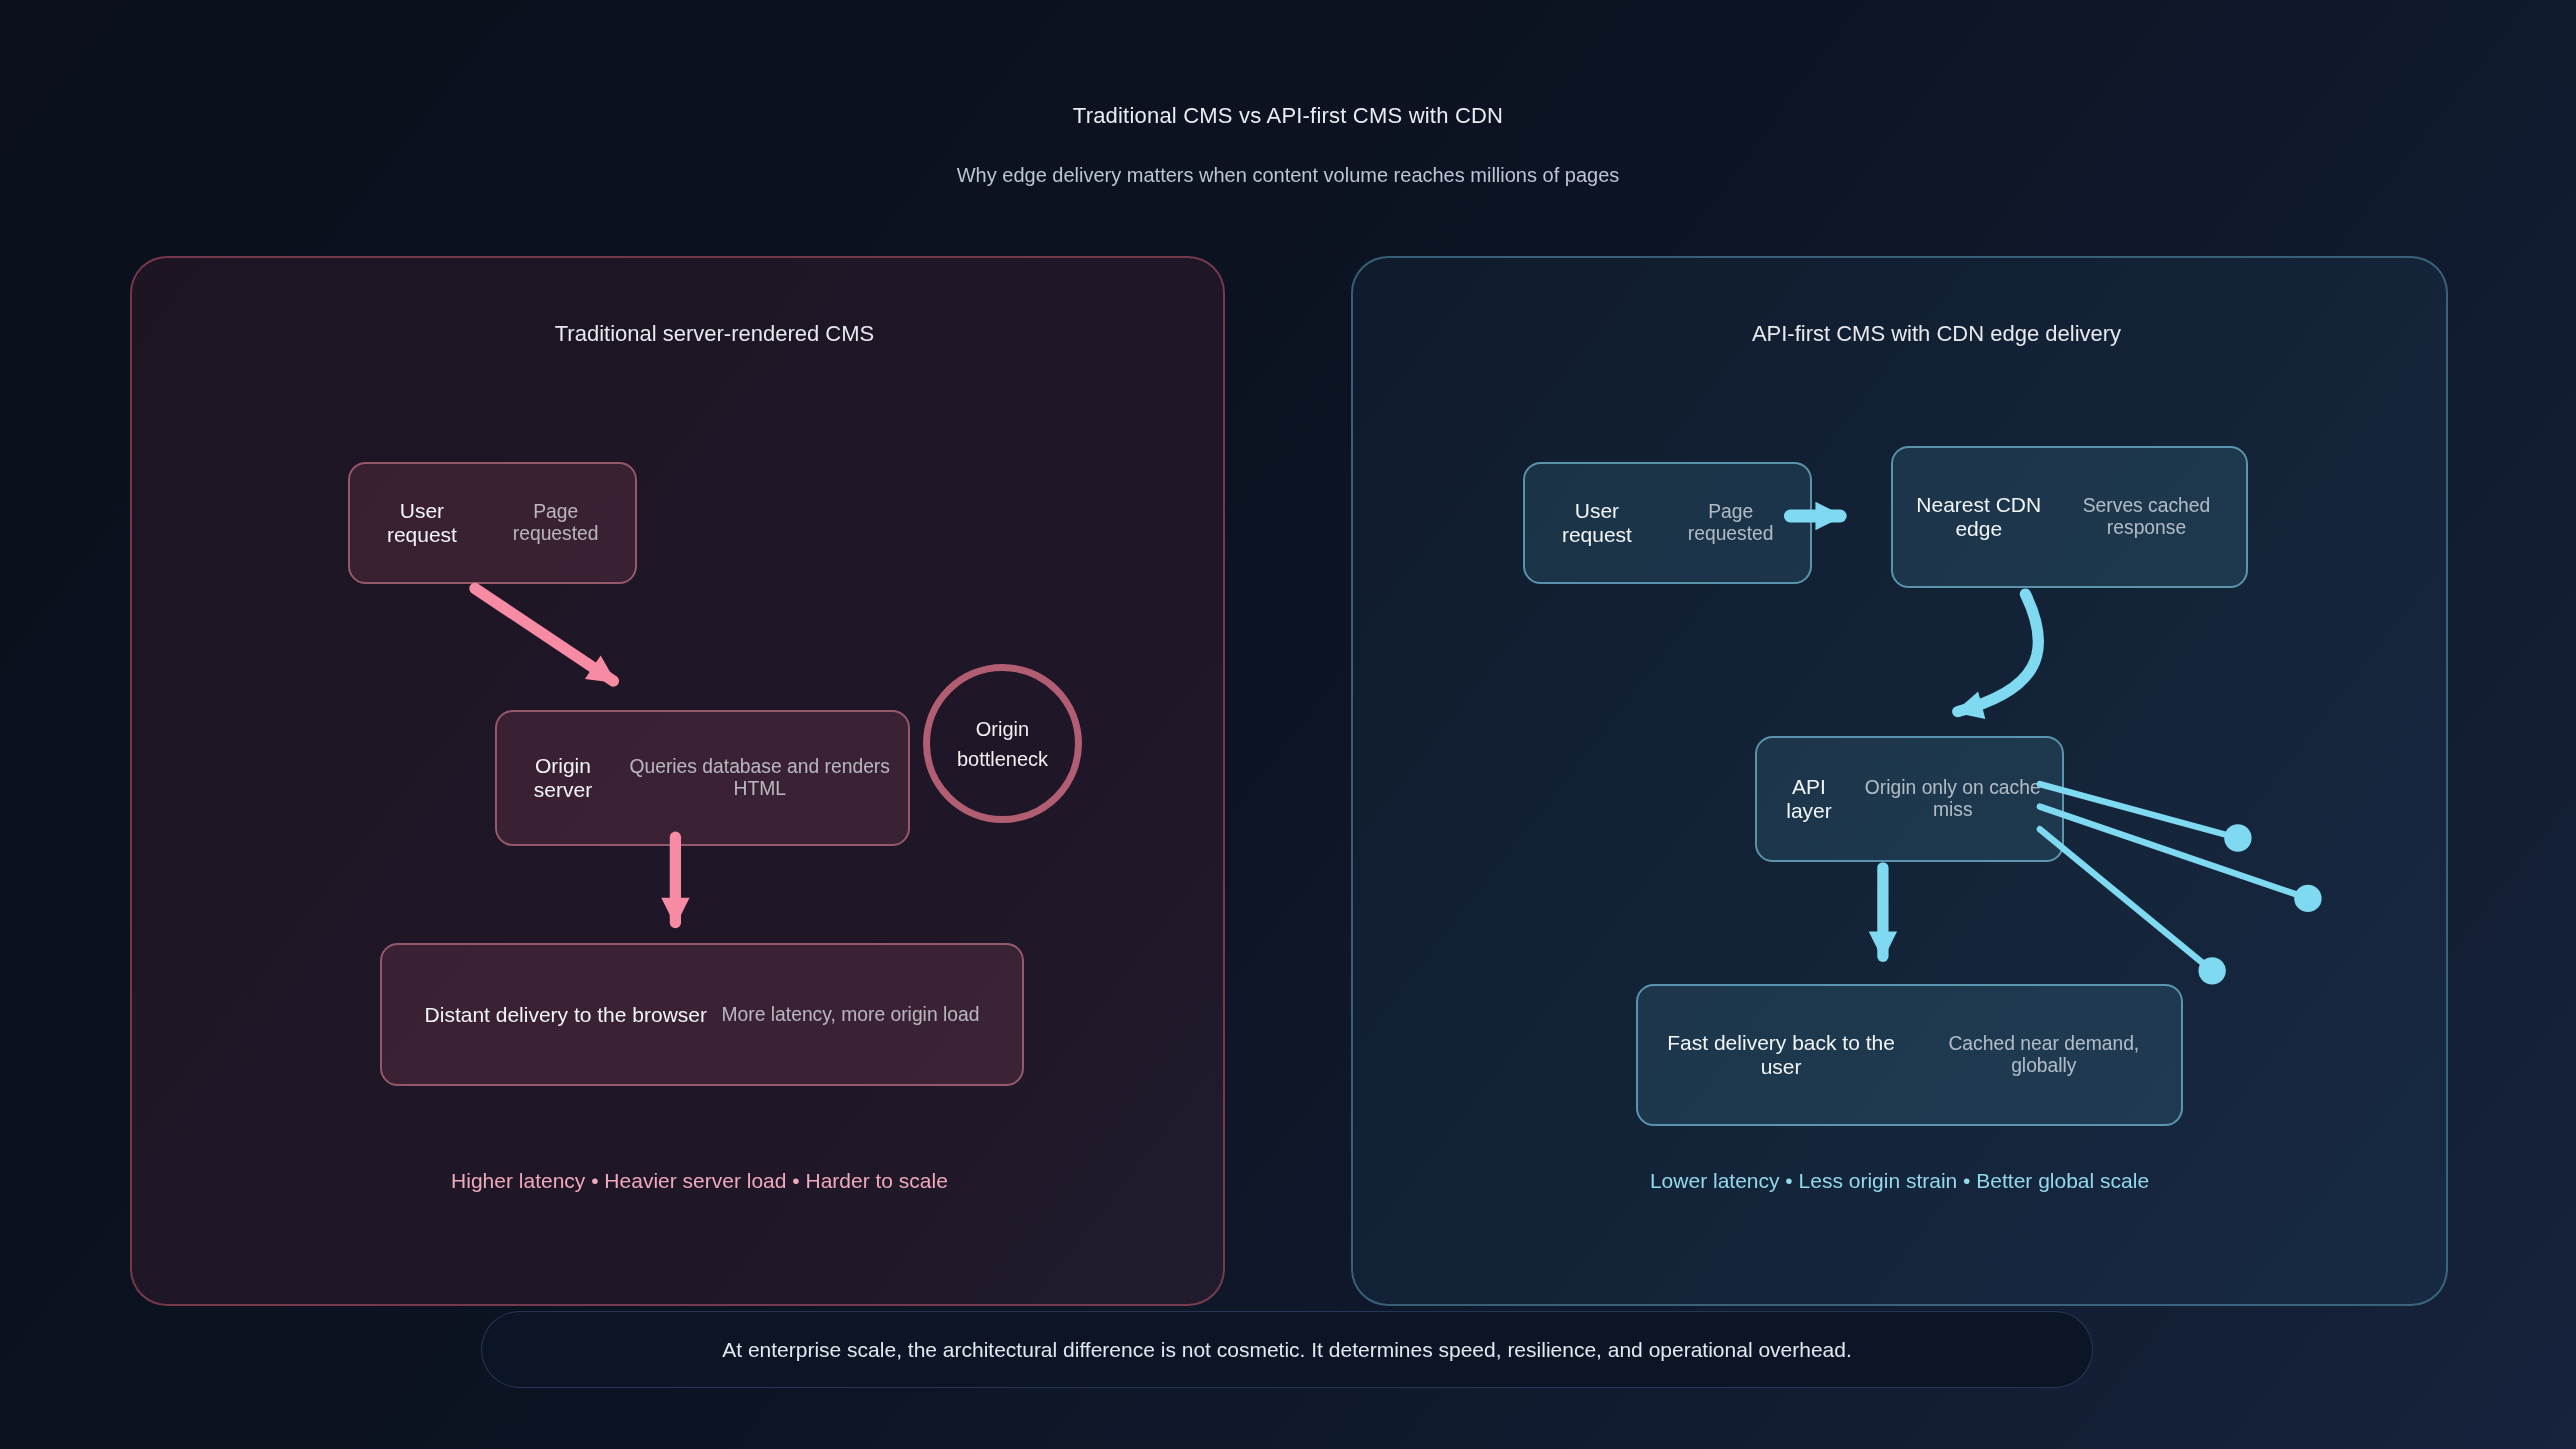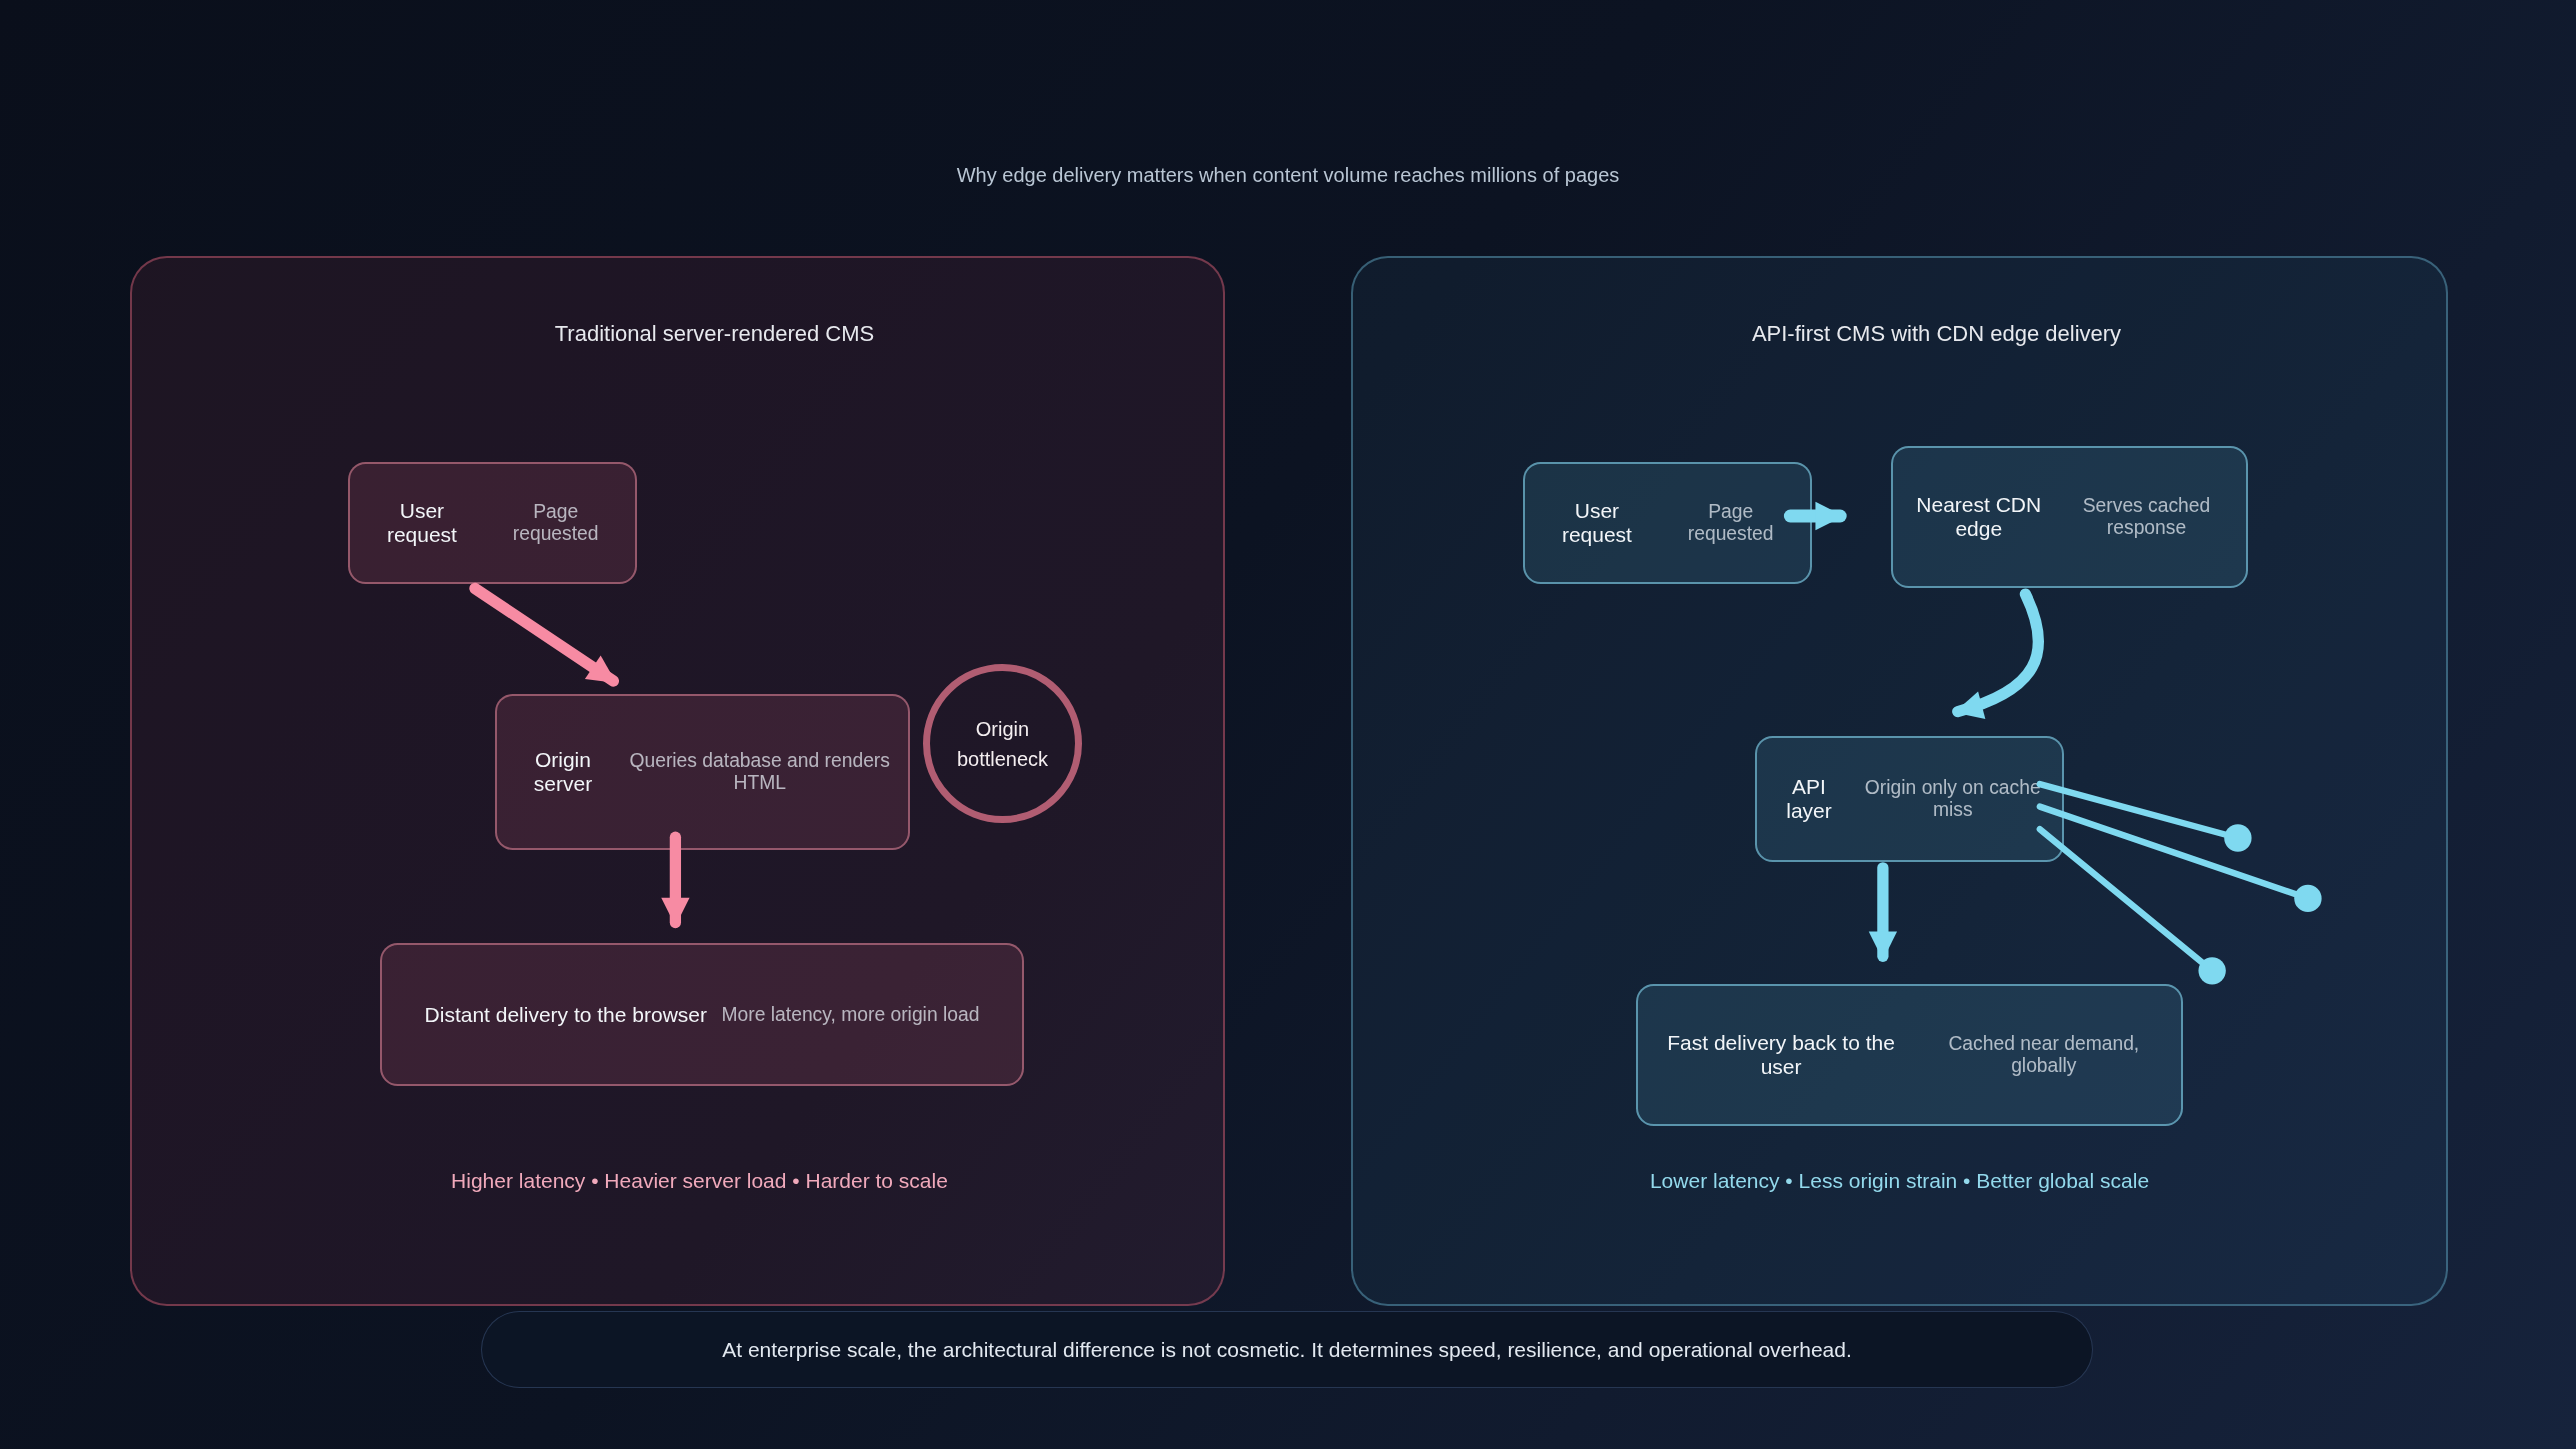--- a/index.html
+++ b/index.html
@@ -33,31 +33,32 @@
   .callout{position:absolute;left:481px;top:1311px;width:1612px;height:77px;
     border-radius:39px;background:#0c1525;border:1.6px solid rgba(99,133,190,0.30);
     display:flex;align-items:center;justify-content:center;font-size:21px;color:#e2e8f0;z-index:1;}
   .wires{position:absolute;left:0;top:0;z-index:2;pointer-events:none;}
 </style>
 </head>
 <body>
 
 <div class="stage">
 
+  <div class="hdr-title">Traditional CMS vs API-first CMS with CDN</div>
   <div class="hdr-sub">Why edge delivery matters when content volume reaches millions of pages</div>
 
   <section class="panel trad">
     <div class="panel-title">Traditional server-rendered CMS</div>
 
     <div class="node" style="left:192px;top:204px;width:289px;height:122px;">
       <div class="node-title">User request</div>
       <div class="node-sub">Page requested</div>
     </div>
 
-    <div class="node" style="left:339px;top:436px;width:415px;height:156px;">
+    <div class="node" style="left:339px;top:452px;width:415px;height:136px;">
       <div class="node-title">Origin server</div>
       <div class="node-sub">Queries database and renders HTML</div>
     </div>
 
     <div class="badge-circle">
       <span>Origin bottleneck</span>
     </div>
 
     <div class="node" style="left:224px;top:685px;width:644px;height:143px;">
       <div class="node-title">Distant delivery to the browser</div>

